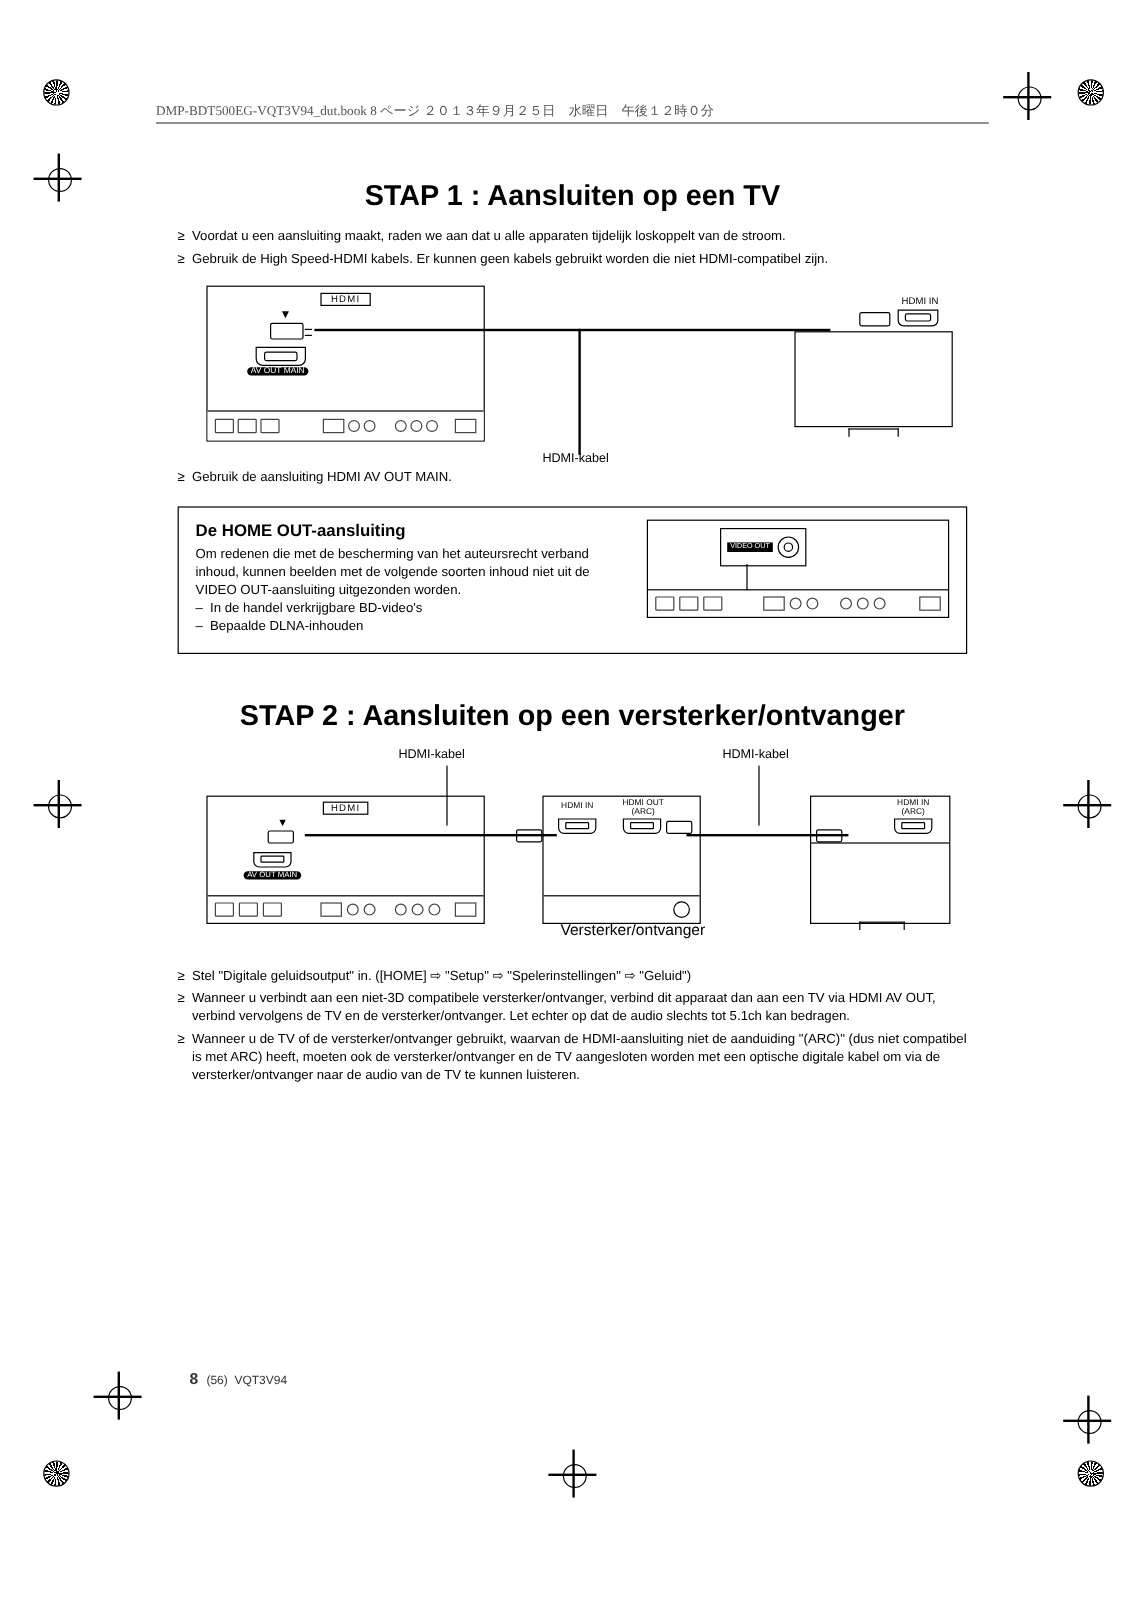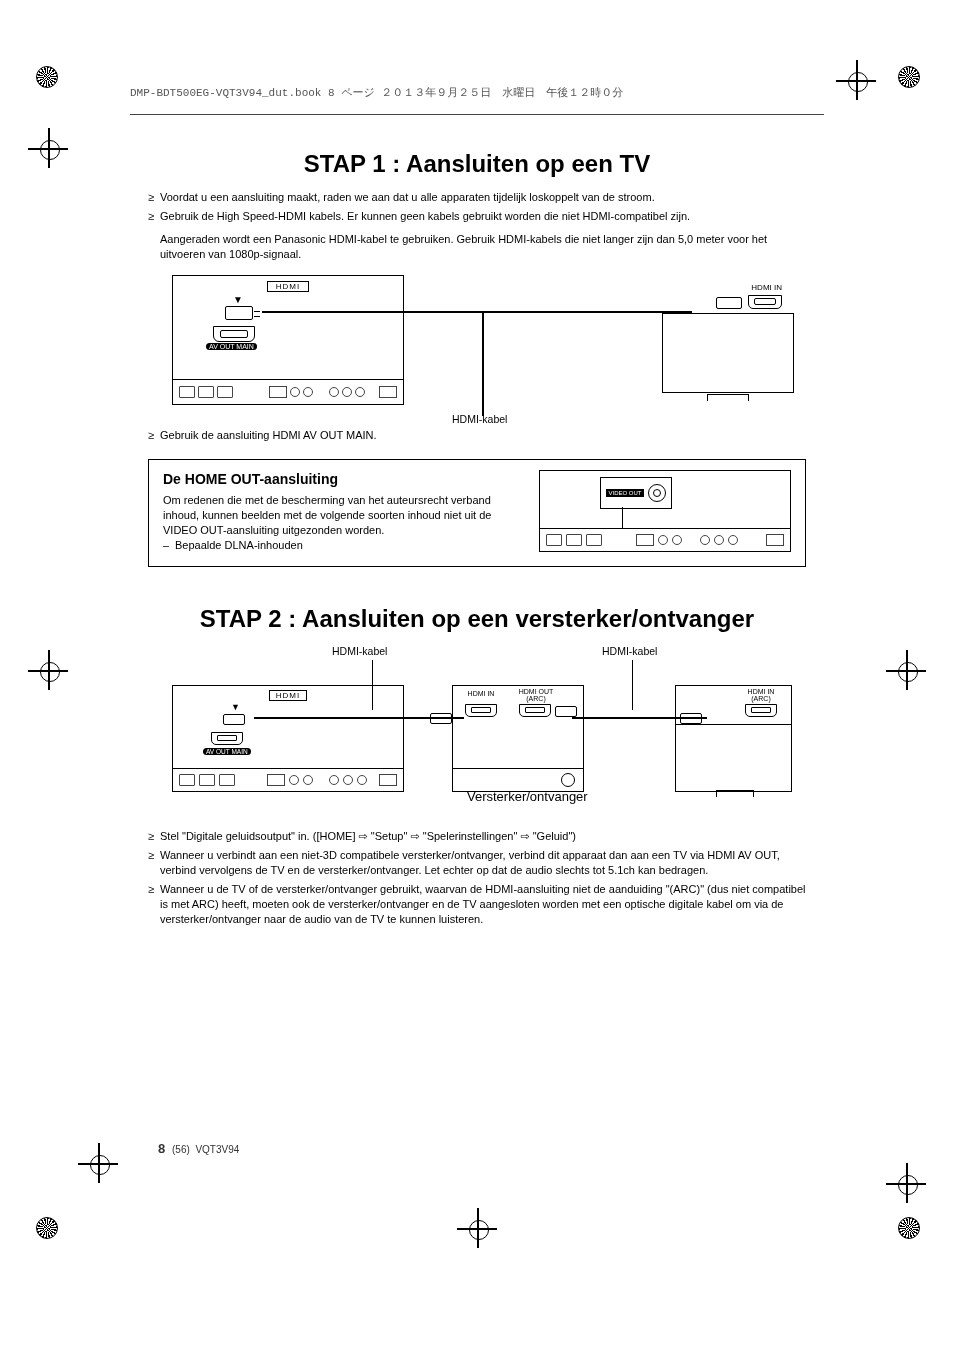--- a/index.html
+++ b/index.html
@@ -18,22 +18,22 @@
     box-sizing: border-box;
   }
   .header-line {
     position: absolute;
     top: 85px;
     left: 130px;
     right: 130px;
     border-bottom: 1px solid #444;
     font-size: 11px;
     color: #555;
-    padding-bottom: 14px;
-    font-family: Liberation Mono, monospace;
+    padding-bottom: 2px;
+    font-family: Liberation Serif, serif;
   }
   .content {
     position: absolute;
     left: 148px;
     top: 150px;
     width: 658px;
   }
   h1 {
     font-size: 24px;
     font-weight: bold;
@@ -447,21 +447,20 @@
       <div class="v"></div>
     </div>
 
   <div class="content">
 
     <h1>STAP 1 :  Aansluiten op een TV</h1>
     <ul class="bulleted">
       <li>Voordat u een aansluiting maakt, raden we aan dat u alle apparaten tijdelijk loskoppelt van de stroom.</li>
       <li>Gebruik de High Speed-HDMI kabels. Er kunnen geen kabels gebruikt worden die niet HDMI-compatibel zijn.</li>
     </ul>
-    <div class="subtext">Aangeraden wordt een Panasonic HDMI-kabel te gebruiken. Gebruik HDMI-kabels die niet langer zijn dan 5,0 meter voor het uitvoeren van 1080p-signaal.</div>
 
     <div class="diag1">
       <div class="player-box">
         <div class="hdmi-logo">HDMI</div>
         <div class="arrow-down">▼</div>
         <div class="plug"></div>
         <div class="hdmi-port"></div>
         <div class="port-label">AV OUT  MAIN</div>
         <div class="player-back">
           <div class="backpanel-icons ports-row">
@@ -495,20 +494,21 @@
 
     <ul class="bulleted">
       <li>Gebruik de aansluiting HDMI AV OUT MAIN.</li>
     </ul>
 
     <div class="vo-box">
       <div class="vo-body">
         <div class="vo-text">
           <div class="vo-title">De HOME OUT-aansluiting</div>
           <div>Om redenen die met de bescherming van het auteursrecht verband inhoud, kunnen beelden met de volgende soorten inhoud niet uit de VIDEO OUT-aansluiting uitgezonden worden.</div>
+          <div class="dash">In de handel verkrijgbare BD-video's</div>
           <div class="dash">Bepaalde DLNA-inhouden</div>
         </div>
         <div class="vo-diag">
           <div class="zoom">
             <span class="vol">VIDEO OUT</span>
             <span class="circ"></span>
           </div>
           <div style="position:absolute;top:36px;left:82px;width:1px;height:22px;background:#000"></div>
           <div class="back2 ports-row">
             <div class="bp-d"></div>

